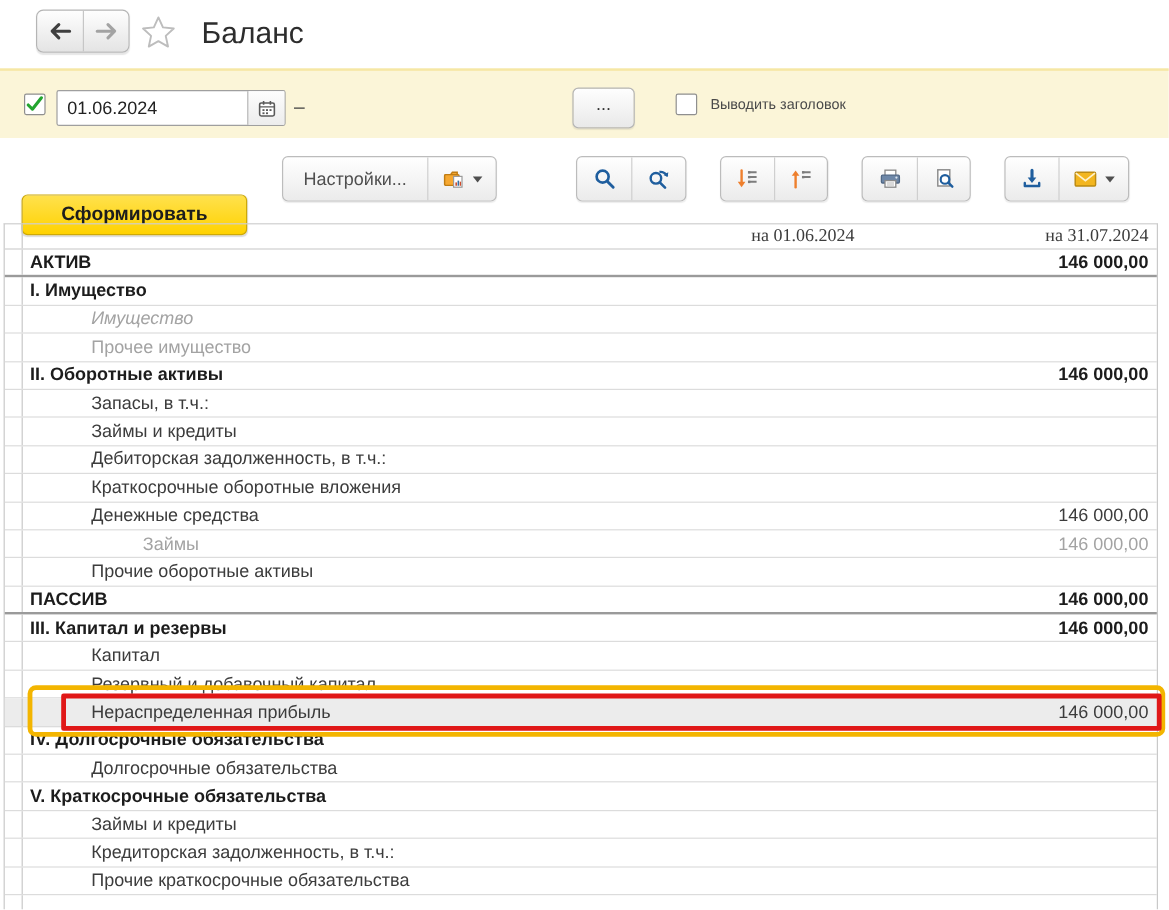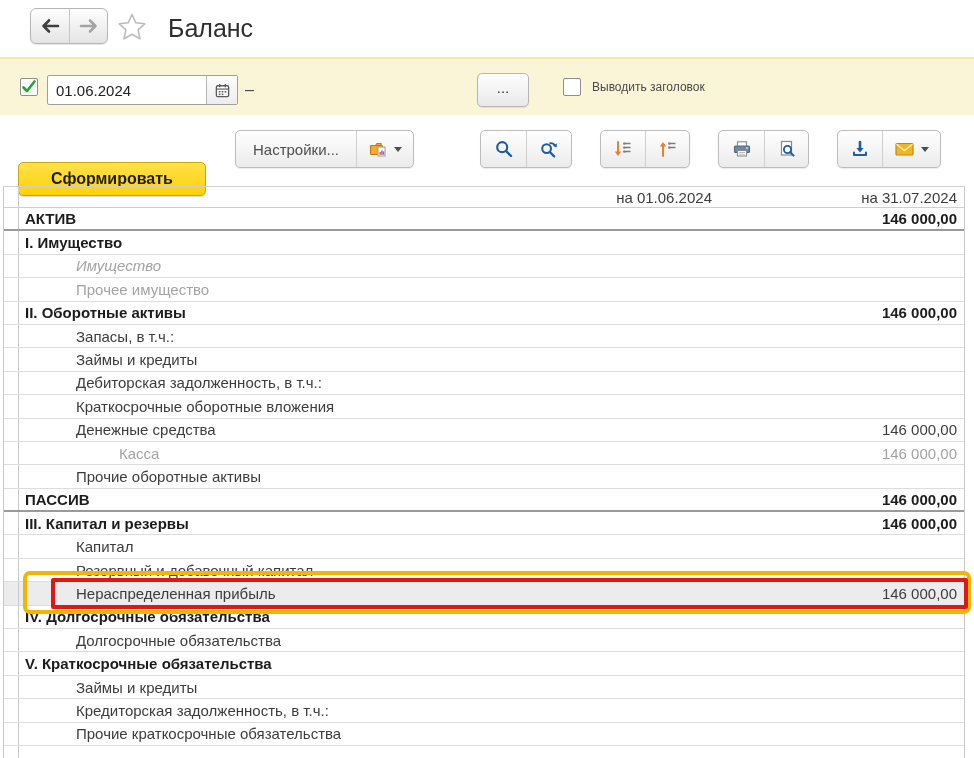--- a/index.html
+++ b/index.html
@@ -58,21 +58,21 @@
   .t-row.header { height:21px; border-bottom:1px solid #cfcfcf; }
   .t-row.divider-dark { border-bottom:2px solid #9a9a9a; }
   .t-row.highlighted { background:#ececec; }
   .gutter { width:15px; align-self:stretch; border-right:1px solid #c9c9c9; }
   .c-label { flex:1; white-space:nowrap; overflow:hidden; color:#3c3c3c; }
   .c-v1 { width:200px; text-align:right; padding-right:6px; color:#3c3c3c; }
   .c-v2 { width:246px; text-align:right; padding-right:7px; color:#3c3c3c; }
   .s-section .c-label, .s-section .c-v2,
   .s-group .c-label, .s-group .c-v2 { font-weight:bold; color:#1c1c1c; }
   .s-muted .c-label, .s-muted .c-v2 { color:#a3a3a3; }
-  .t-row.header .c-v1, .t-row.header .c-v2 { color:#3c3c3c; font-weight:normal; }
+  .t-row.header .c-v1, .t-row.header .c-v2 { color:#3c3c3c; font-weight:normal;font-family:Liberation Serif, serif; }
   .filler { border-bottom:none; height:12px; }
 
   
   .ann-yellow { position:absolute; left:23px; top:571px; width:948px; height:43px;
     border:4px solid #f3b500; border-radius:7px; pointer-events:none; }
   .ann-red { position:absolute; left:51px; top:578px; width:917px; height:31px;
     border:4px solid #e01717; border-radius:2px; pointer-events:none; }
 
   svg { display:block; }
 </style>
@@ -327,21 +327,21 @@
     <div class="c-v2"></div>
   </div>
         <div class="t-row s-normal">
     <div class="gutter"></div>
     <div class="c-label" style="padding-left: 57px;">Денежные средства</div>
     <div class="c-v1"></div>
     <div class="c-v2">146 000,00</div>
   </div>
         <div class="t-row s-muted">
     <div class="gutter"></div>
-    <div class="c-label" style="padding-left: 100px;">Касса</div>
+    <div class="c-label" style="padding-left: 100px;">Займы</div>
     <div class="c-v1"></div>
     <div class="c-v2">146 000,00</div>
   </div>
         <div class="t-row s-normal">
     <div class="gutter"></div>
     <div class="c-label" style="padding-left: 57px;">Прочие оборотные активы</div>
     <div class="c-v1"></div>
     <div class="c-v2"></div>
   </div>
         <div class="t-row s-section divider-dark">

